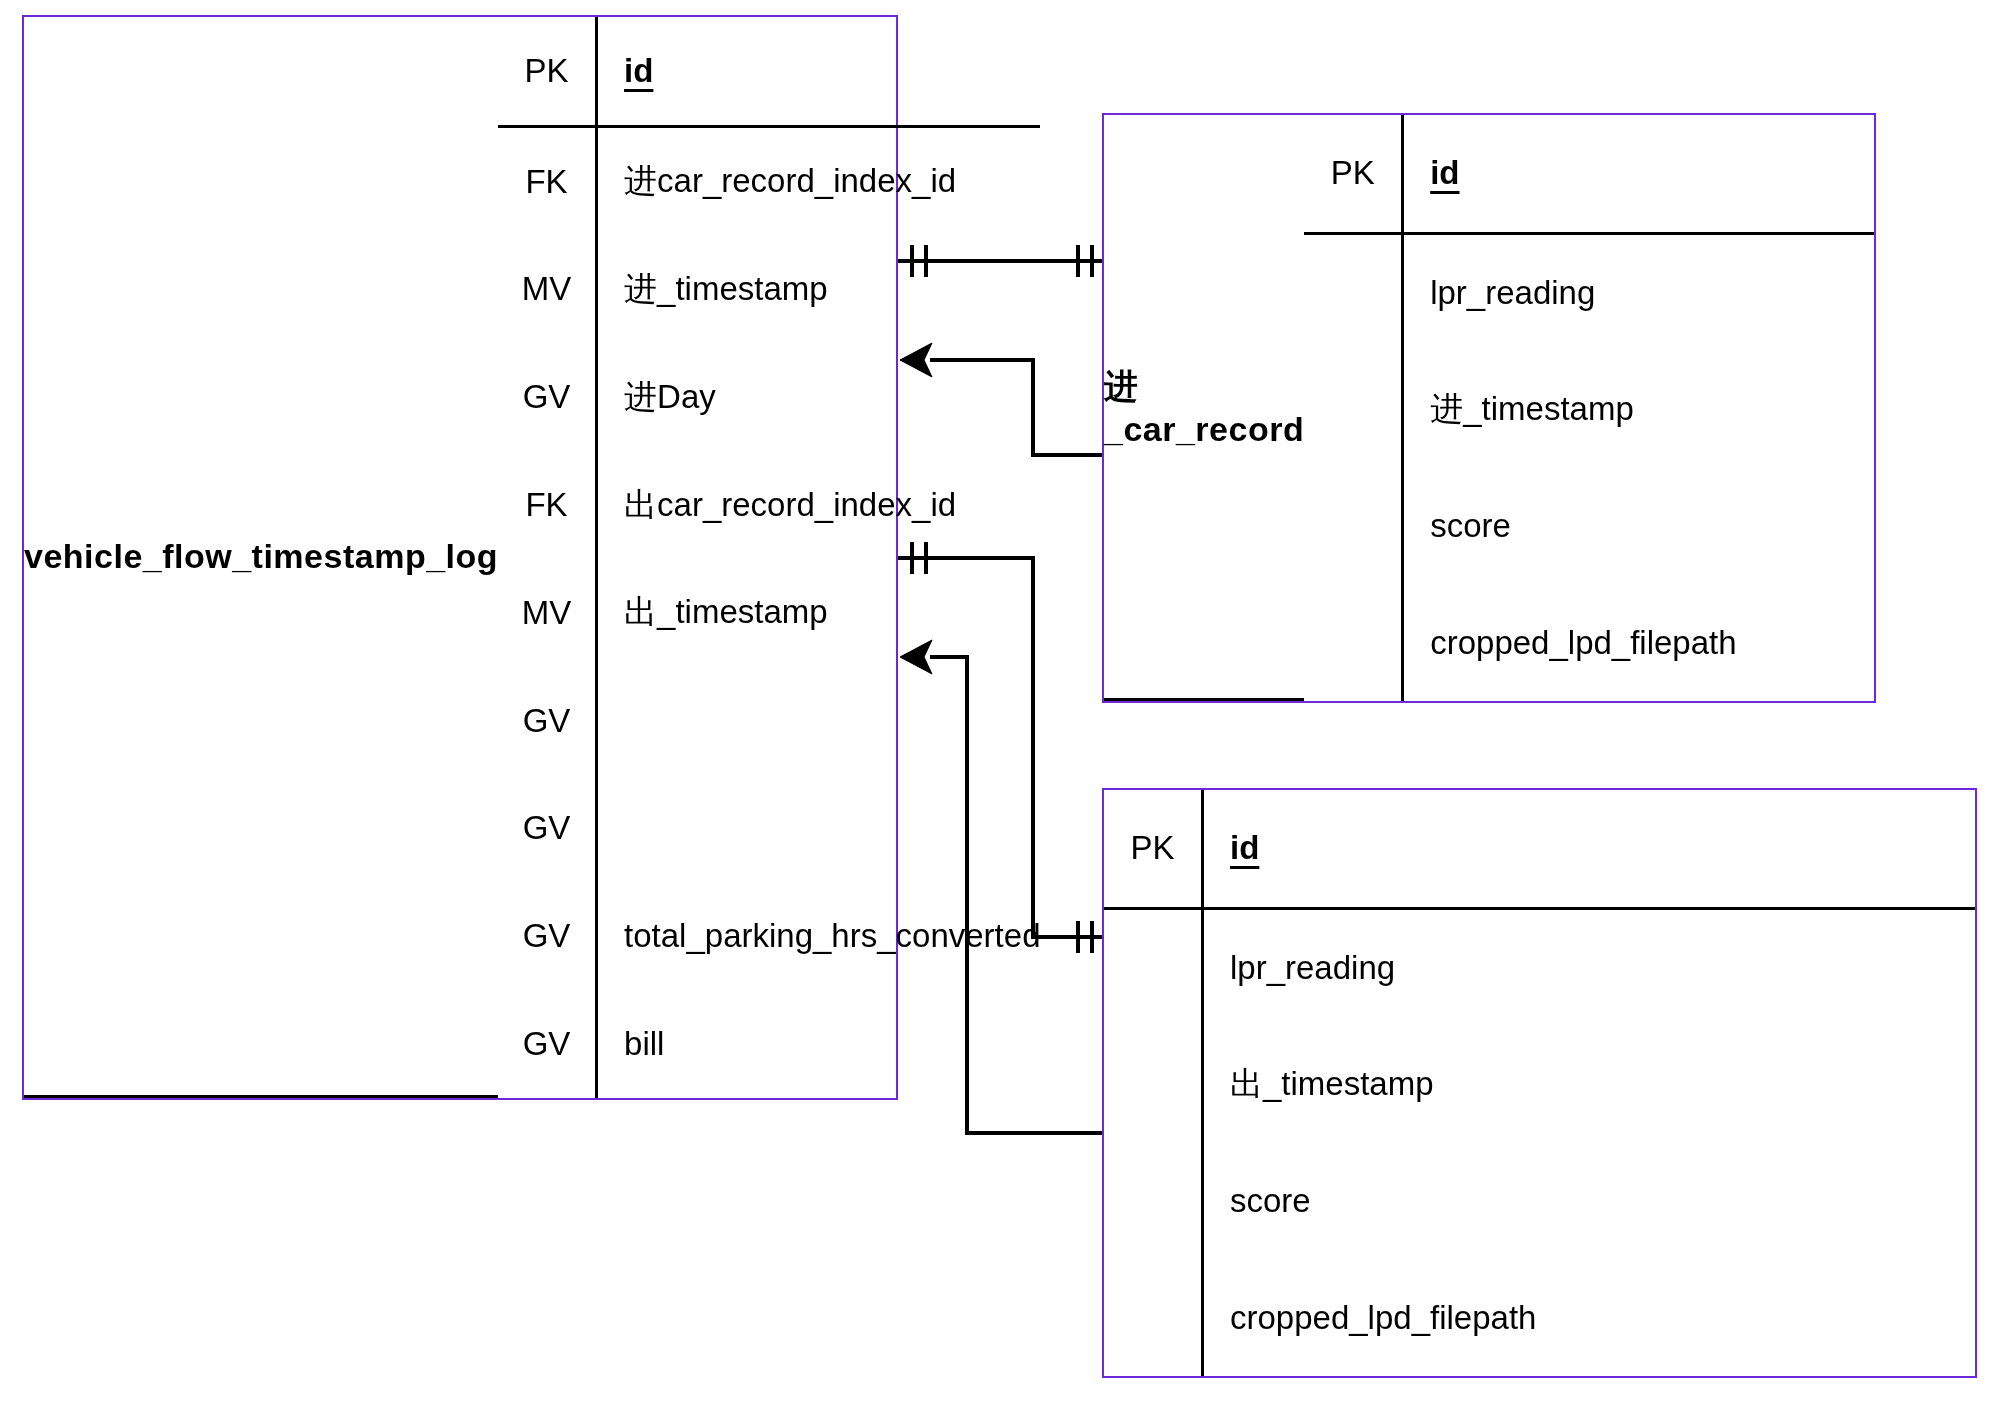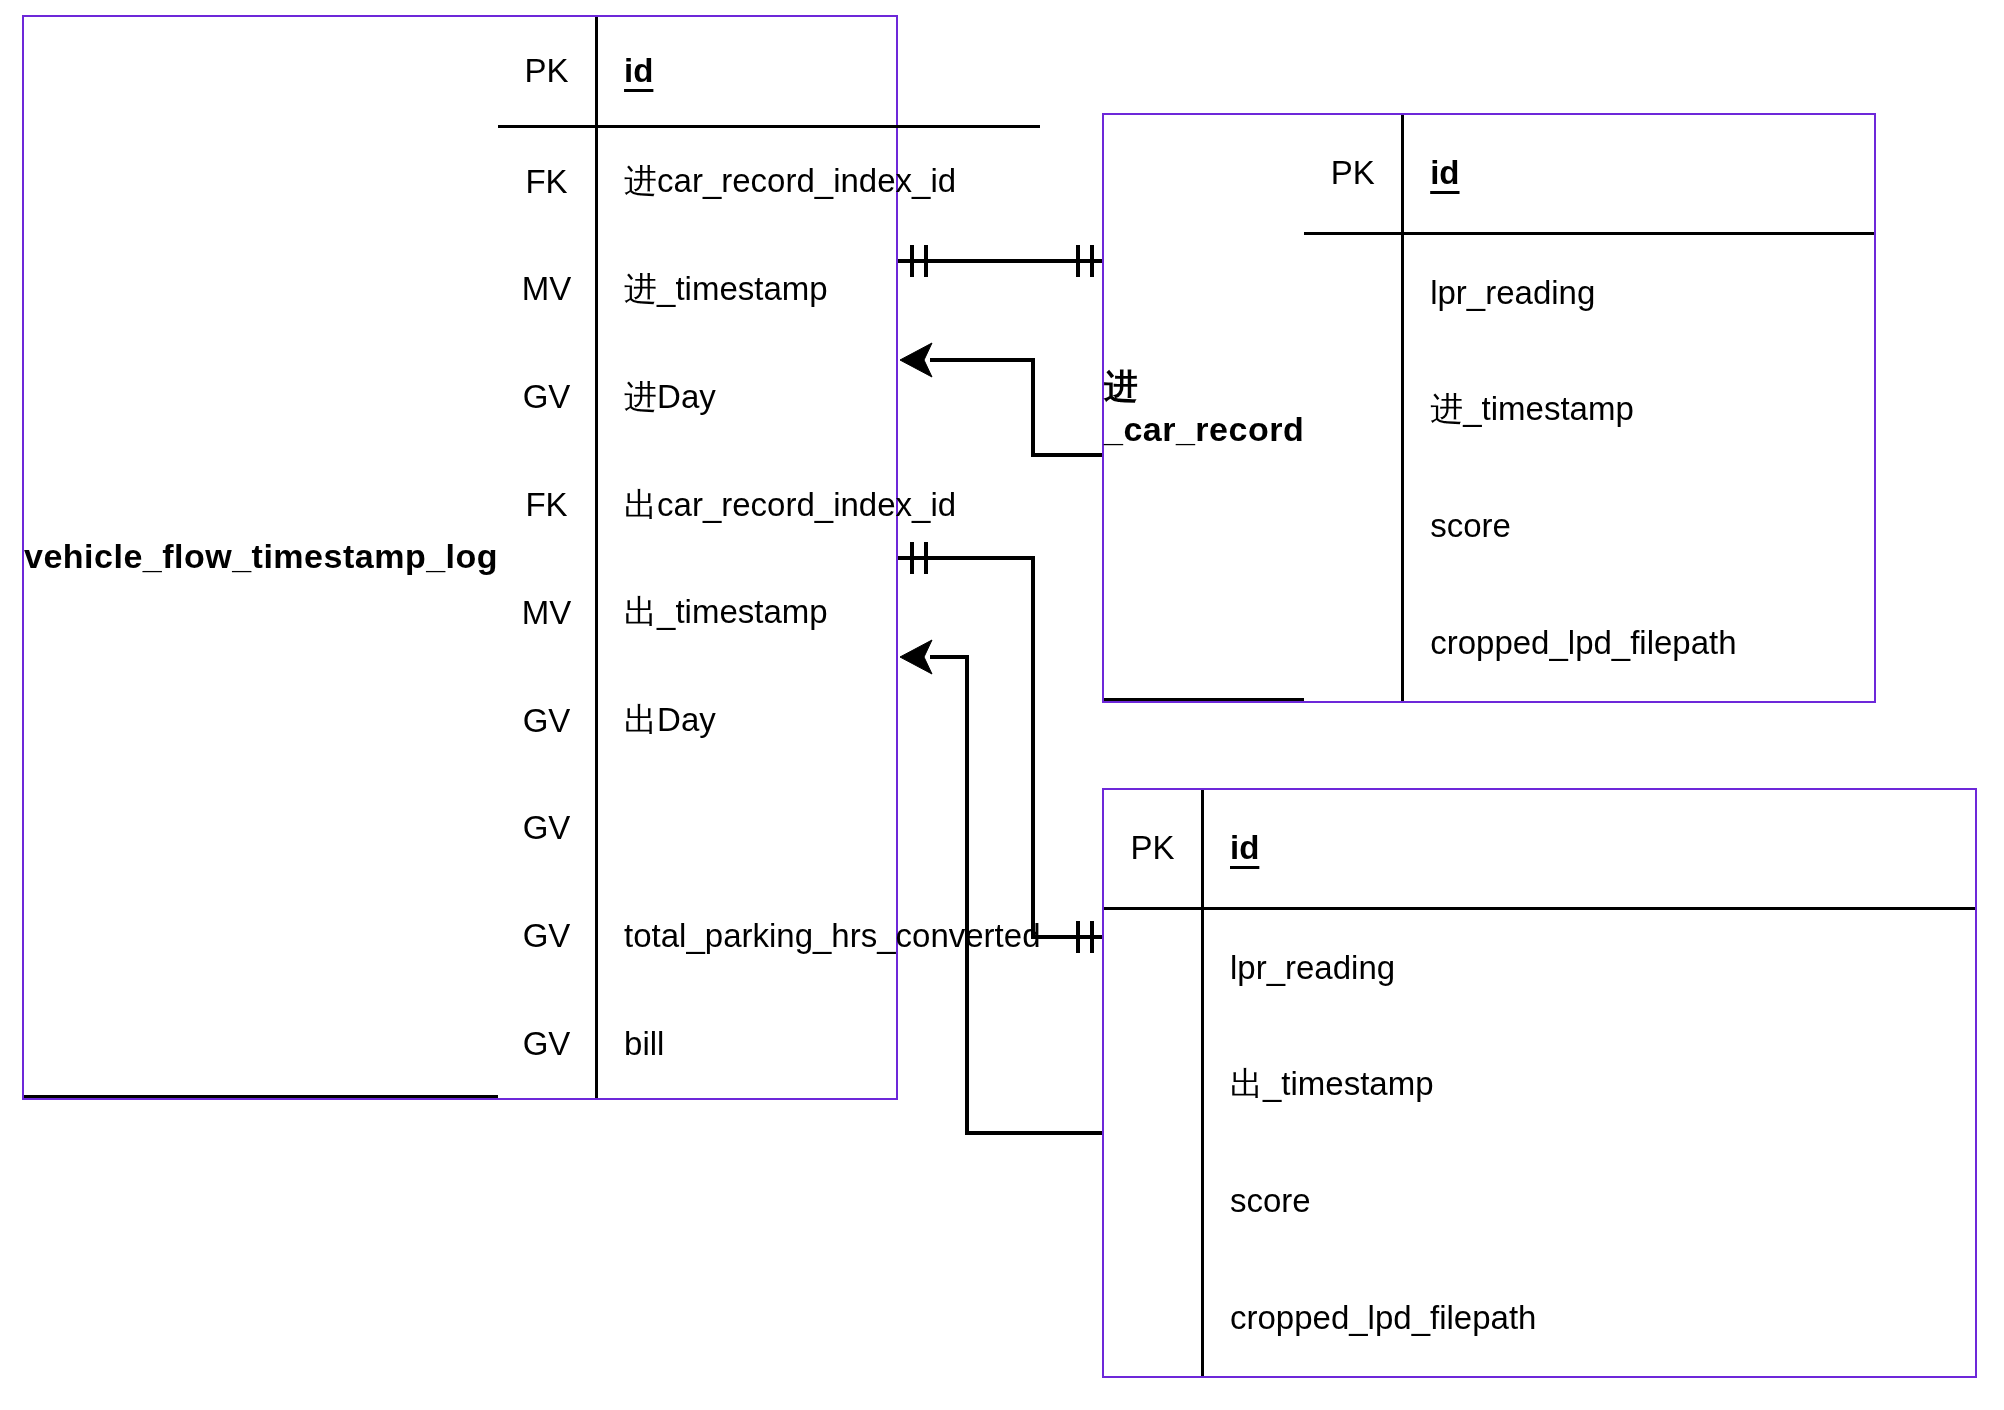--- a/index.html
+++ b/index.html
@@ -145,21 +145,20 @@
       <div class="t-row">
         <div class="t-key">FK</div>
         <div class="t-name">出car_record_index_id</div>
       </div>
       <div class="t-row">
         <div class="t-key">MV</div>
         <div class="t-name">出_timestamp</div>
       </div>
       <div class="t-row">
         <div class="t-key">GV</div>
-        <div class="t-name">出Day</div>
       </div>
       <div class="t-row">
         <div class="t-key">GV</div>
       </div>
       <div class="t-row">
         <div class="t-key">GV</div>
         <div class="t-name">total_parking_hrs_converted</div>
       </div>
       <div class="t-row">
         <div class="t-key">GV</div>

